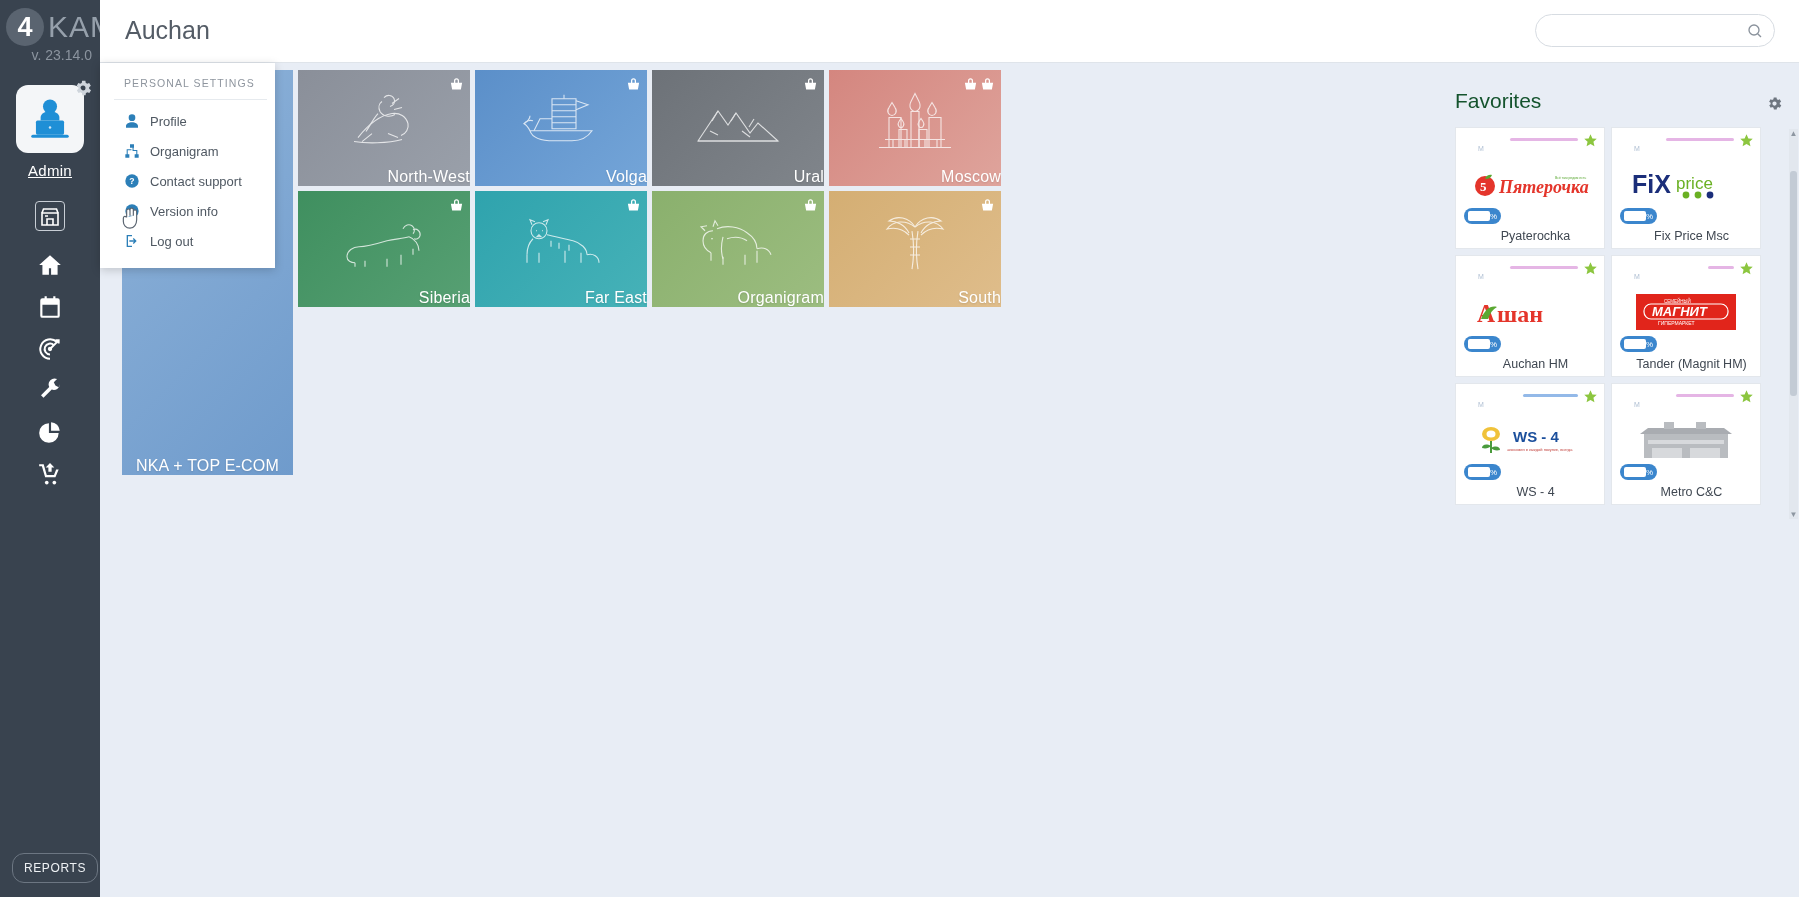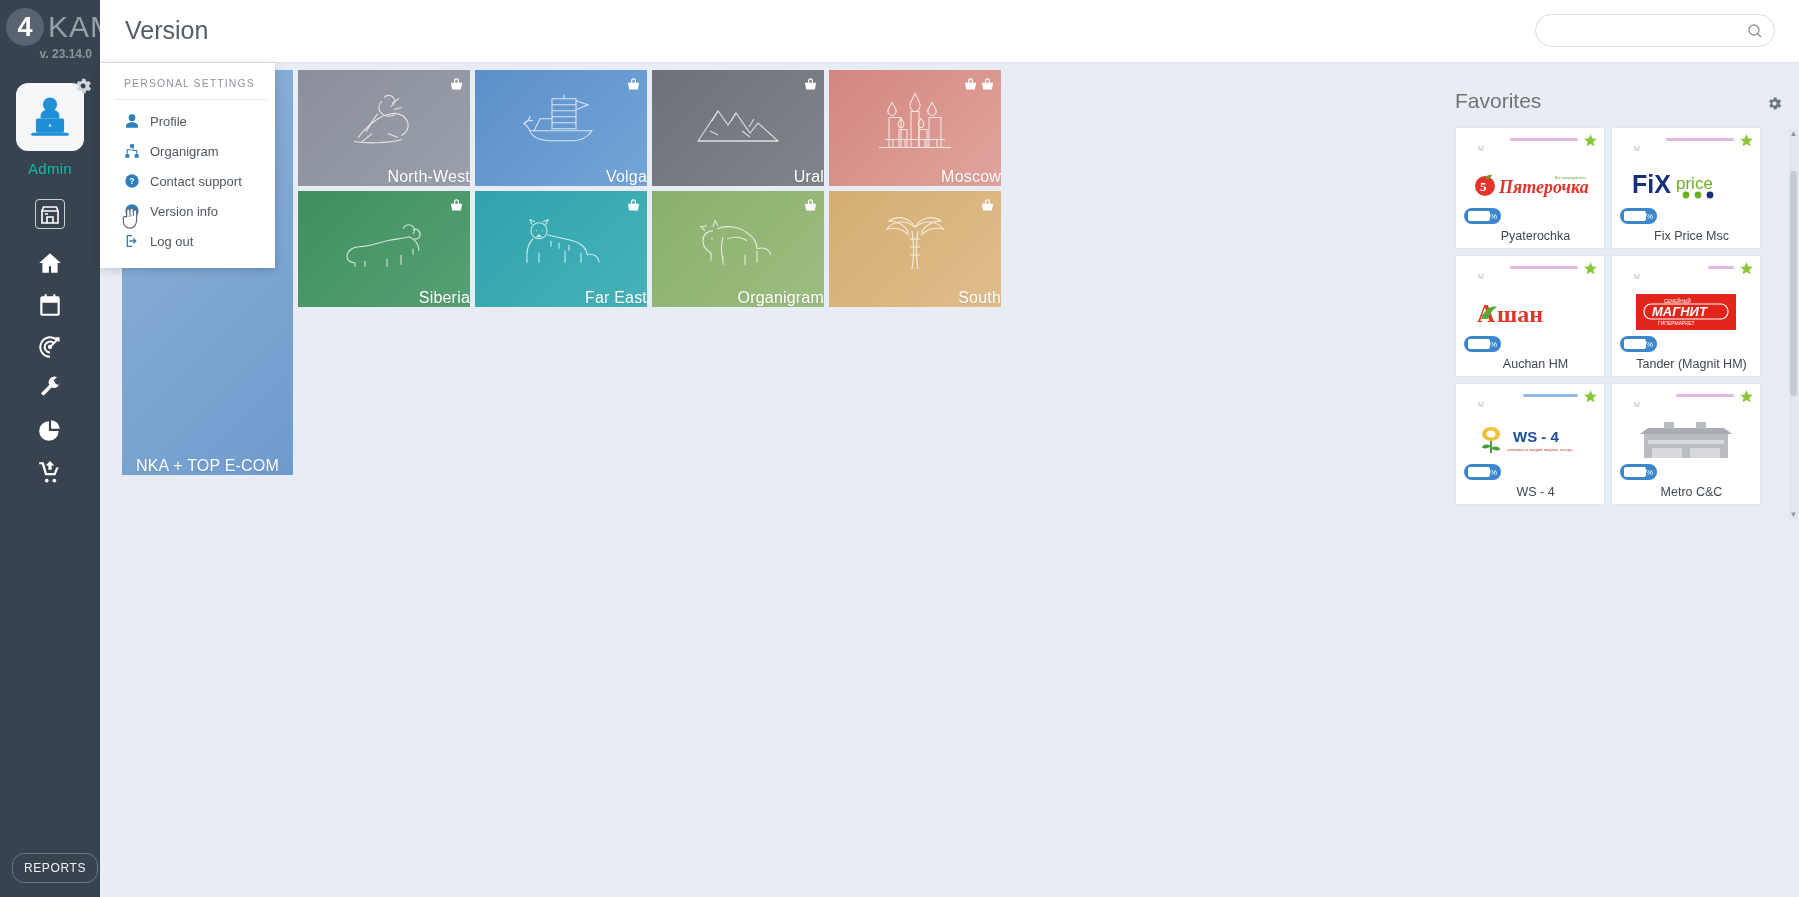--- a/index.html
+++ b/index.html
@@ -25,37 +25,37 @@
     background: #5a6470; color: #ffffff;
     font-size: 27px; font-weight: bold;
     display: flex; align-items: center; justify-content: center;
     flex: none;
   }
   .brand-name {
     color: #96a0ab; font-size: 30px; letter-spacing: 1px;
     margin-left: 4px; line-height: 1;
   }
   .brand-ver {
-    color: #8b949f; font-size: 12px; text-align: right;
-    padding-right: 8px; margin-top: 1px; font-weight: bold;
+    color: #8b949f; font-size: 14px; text-align: right;
+    padding-right: 8px; margin-top: 1px;
   }
 
   .avatar-wrap { position: relative; margin-top: 18px; }
   .avatar {
     width: 68px; height: 68px; border-radius: 12px;
     background: #f4f6f8;
     display: flex; align-items: center; justify-content: center;
   }
   .avatar svg { width: 50px; height: 50px; }
   .gear-badge {
     position: absolute; right: -9px; top: -7px;
     width: 20px; height: 20px; color: #cfd5dc;
   }
   .user-name {
-    color: #14b8a6; font-size: 15px; margin-top: 9px; letter-spacing: .3px;
+    color: #ffffff; font-size: 15px; margin-top: 9px; letter-spacing: .3px; text-decoration: underline;
   }
 
   .nav { margin-top: 22px; width: 100%; display: flex; flex-direction: column; align-items: center; }
   .nav-item {
     width: 44px; height: 40px; margin-bottom: 0px;
     display: flex; align-items: center; justify-content: center;
     cursor: pointer;
   }
   .nav-item + .nav-item { margin-top: 2px; }
   .nav-item svg { width: 26px; height: 26px; fill: #ffffff; }
@@ -148,21 +148,21 @@
   }
   .tile-badges svg { width: 15px; height: 15px; fill: #ffffff; }
 
   
   .favorites {
     position: absolute; right: 0px; top: 26px;
     width: 350px; height: 450px;
   }
   .fav-title {
     position: absolute; left: 6px; top: 0;
-    font-size: 21px; color: #737373; font-weight: 400;
+    font-size: 21px; color: #14532d; font-weight: 400;
   }
   .fav-gear {
     position: absolute; right: 16px; top: 6px;
     width: 17px; height: 17px; color: #6e7680; cursor: pointer;
   }
   .fav-scroll {
     position: absolute; left: 6px; top: 38px;
     width: 330px; height: 392px;
     overflow: hidden;
   }
@@ -325,21 +325,21 @@
           <circle cx="9" cy="19" r="1.7"></circle>
             <circle cx="16" cy="19" r="1.7"></circle>
         </svg>
       </div>
     </div>
 
     <div class="reports-btn">REPORTS</div>
   </div>
 
   <div class="topbar">
-    <div class="page-title">Version</div>
+    <div class="page-title">Auchan</div>
     <div class="search-box">
       <input type="text" placeholder="" style="">
       <svg class="search-icon" viewBox="0 0 24 24">
         <path fill="none" stroke="currentColor" stroke-width="2" d="M10.5 3a7.5 7.5 0 1 0 0 15 7.5 7.5 0 0 0 0-15zM16 16l5 5"></path>
       </svg>
     </div>
   </div>
 
   <div class="content">
 

